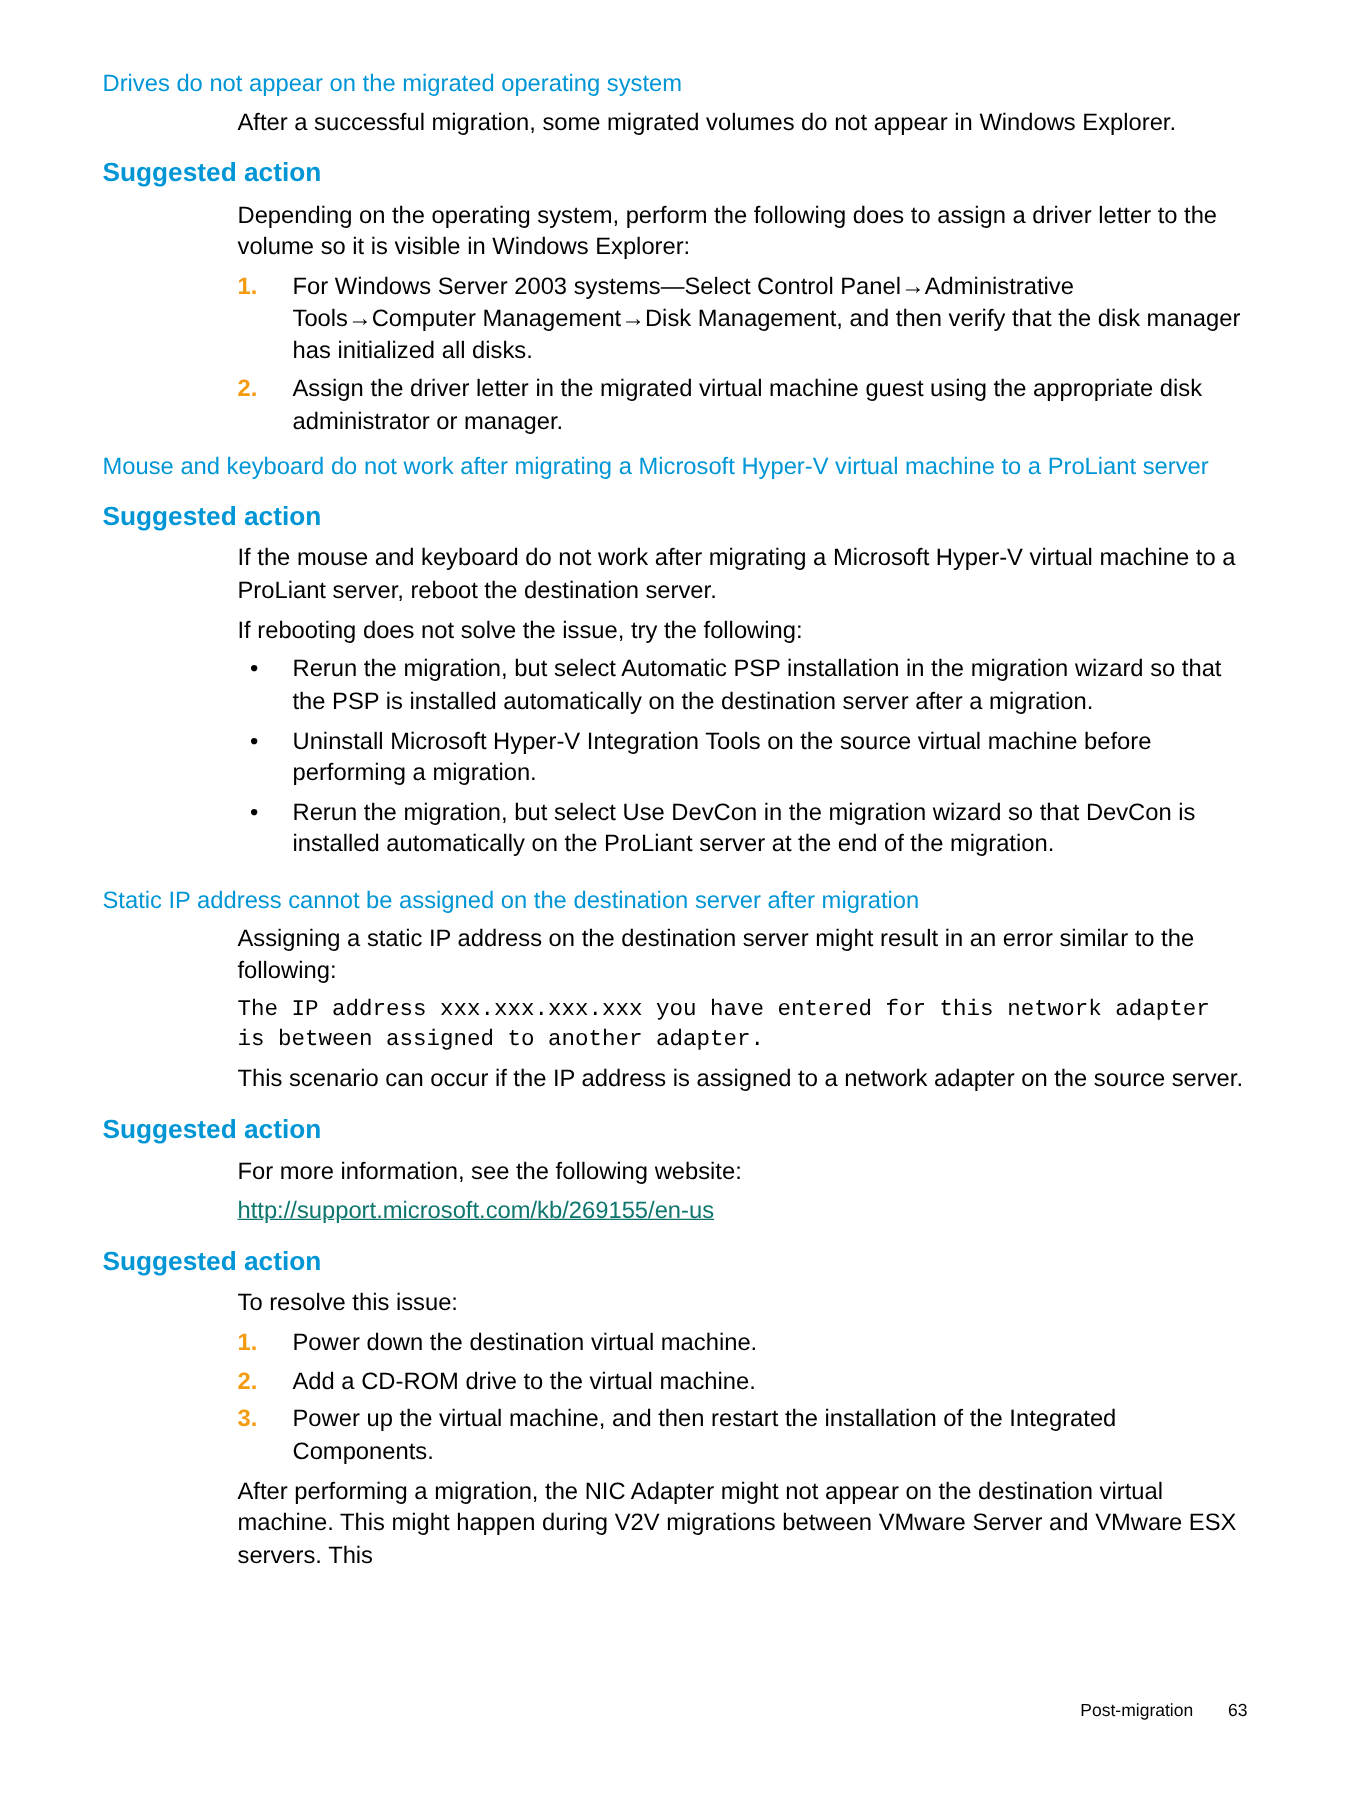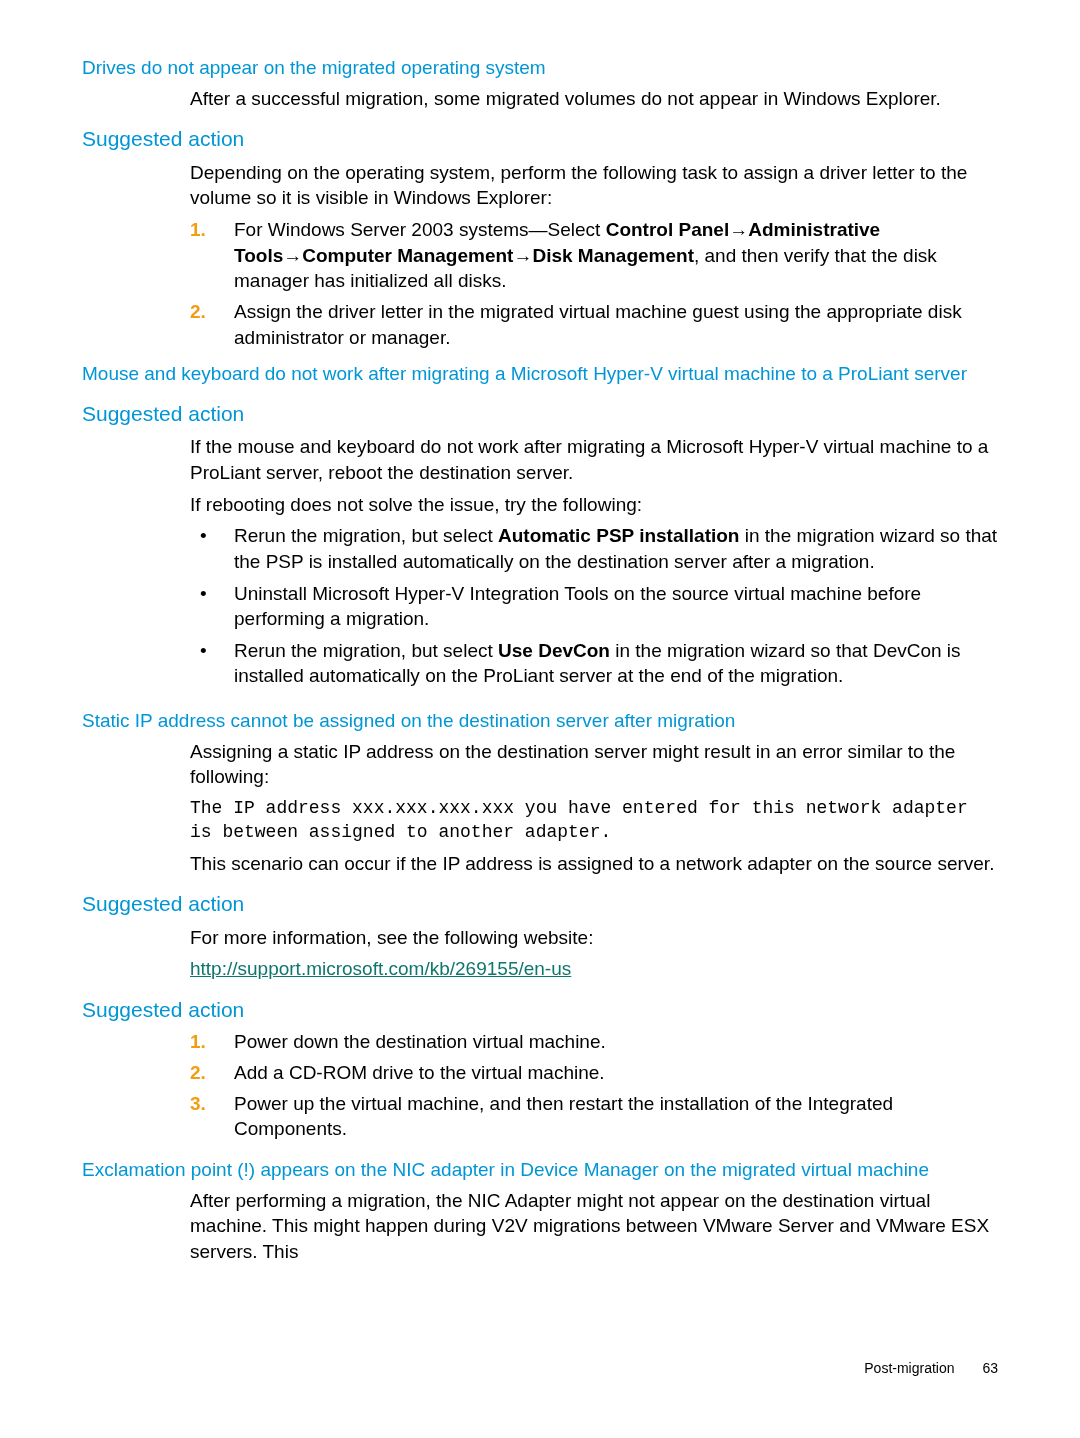--- a/index.html
+++ b/index.html
@@ -23,21 +23,21 @@
   .h2 {
     color: #0096d6;
     font-size: 19px;
     font-weight: normal;
     margin: 0 0 6px 0;
     line-height: 1.25;
   }
   .h3 {
     color: #0096d6;
     font-size: 21px;
-    font-weight: normal;
+    font-weight: bold;
     margin: 14px 0 4px 0;
   }
   .body-indent {
     margin-left: 108px;
   }
   p {
     margin: 6px 0;
   }
   ol.num {
     list-style: none;
@@ -86,34 +86,34 @@
   }
   .footer {
     position: absolute;
     bottom: 60px;
     right: 82px;
     font-size: 14px;
   }
   .footer .pg {
     margin-left: 24px;
   }
-  strong { font-weight: bold; }
+  strong { font-weight: normal; }
 </style>
 </head>
 <body>
 
 <div class="page">
 
   <div class="h2">Drives do not appear on the migrated operating system</div>
   <div class="body-indent">
     <p>After a successful migration, some migrated volumes do not appear in Windows Explorer.</p>
   </div>
   <div class="h3">Suggested action</div>
   <div class="body-indent">
-    <p>Depending on the operating system, perform the following task to assign a driver letter to the volume so it is visible in Windows Explorer:</p>
+    <p>Depending on the operating system, perform the following does to assign a driver letter to the volume so it is visible in Windows Explorer:</p>
     <ol class="num">
       <li>
         <span class="marker">1.</span>
         <span>For Windows Server 2003 systems—Select </span><strong>Control Panel</strong>→<strong>Administrative Tools</strong>→<strong>Computer Management</strong>→<strong>Disk Management</strong><span>, and then verify that the disk manager has initialized all disks.</span>
       </li>
       <li>
         <span class="marker">2.</span>
         <span>Assign the driver letter in the migrated virtual machine guest using the appropriate disk administrator or manager.</span>
       </li>
     </ol>
@@ -142,28 +142,28 @@
     <p>This scenario can occur if the IP address is assigned to a network adapter on the source server.</p>
   </div>
   <div class="h3">Suggested action</div>
   <div class="body-indent">
     <p>For more information, see the following website:</p>
     <p><a class="link">http://support.microsoft.com/kb/269155/en-us</a></p>
   </div>
 
   <div class="h3">Suggested action</div>
   <div class="body-indent">
+    <p>To resolve this issue:</p>
     <ol class="num">
       <li><span class="marker">1.</span><span>Power down the destination virtual machine.</span></li>
       <li><span class="marker">2.</span><span>Add a CD-ROM drive to the virtual machine.</span></li>
       <li><span class="marker">3.</span><span>Power up the virtual machine, and then restart the installation of the Integrated Components.</span></li>
     </ol>
   </div>
 
-  <div class="h2" style="margin-top:16px;">Exclamation point (!) appears on the NIC adapter in Device Manager on the migrated virtual machine</div>
   <div class="body-indent">
     <p>After performing a migration, the NIC Adapter might not appear on the destination virtual machine. This might happen during V2V migrations between VMware Server and VMware ESX servers. This</p>
   </div>
 
   <div class="footer">
     <span>Post-migration</span>
     <span class="pg">63</span>
   </div>
 
 </div>

